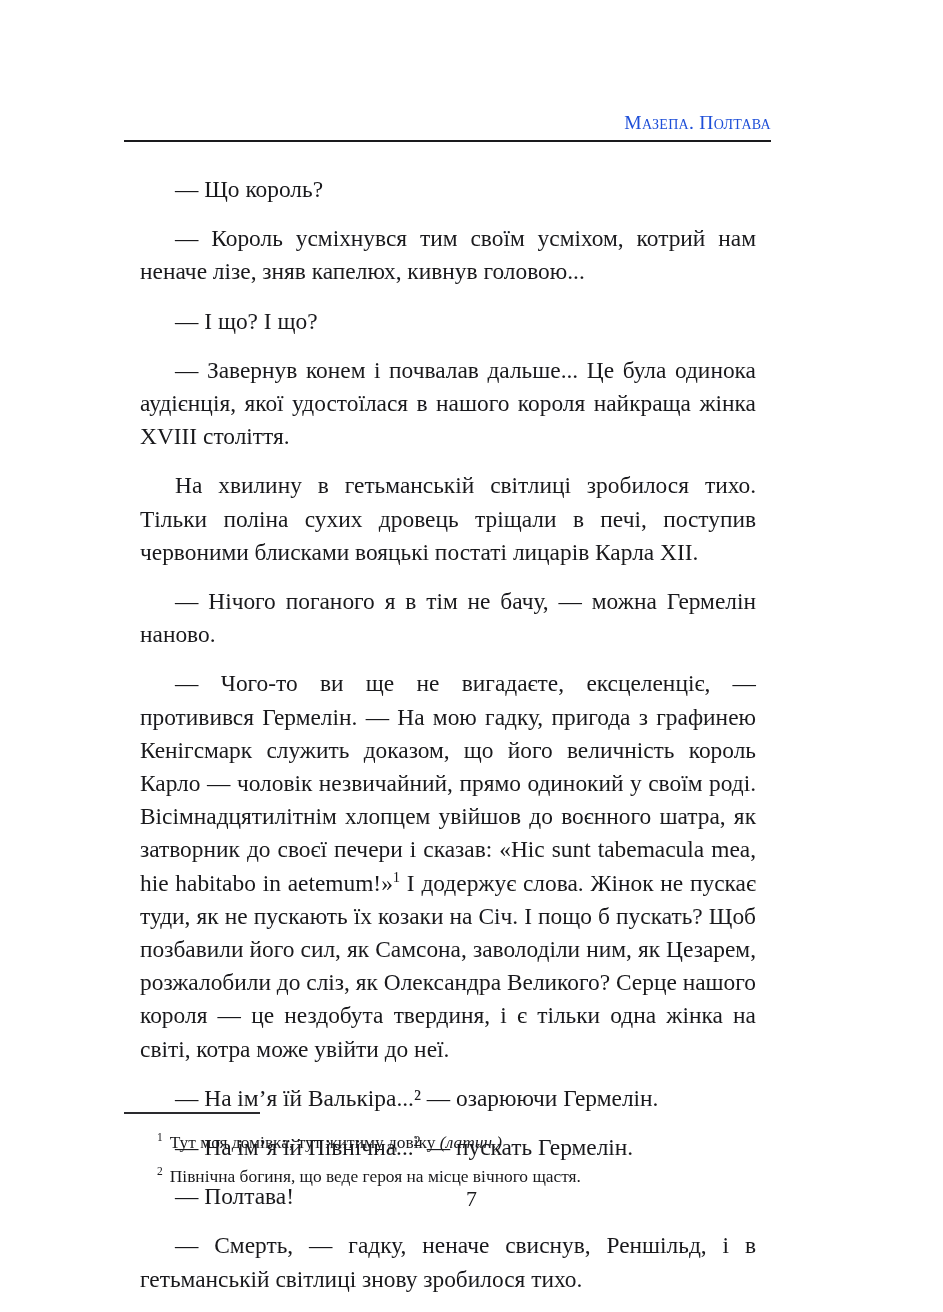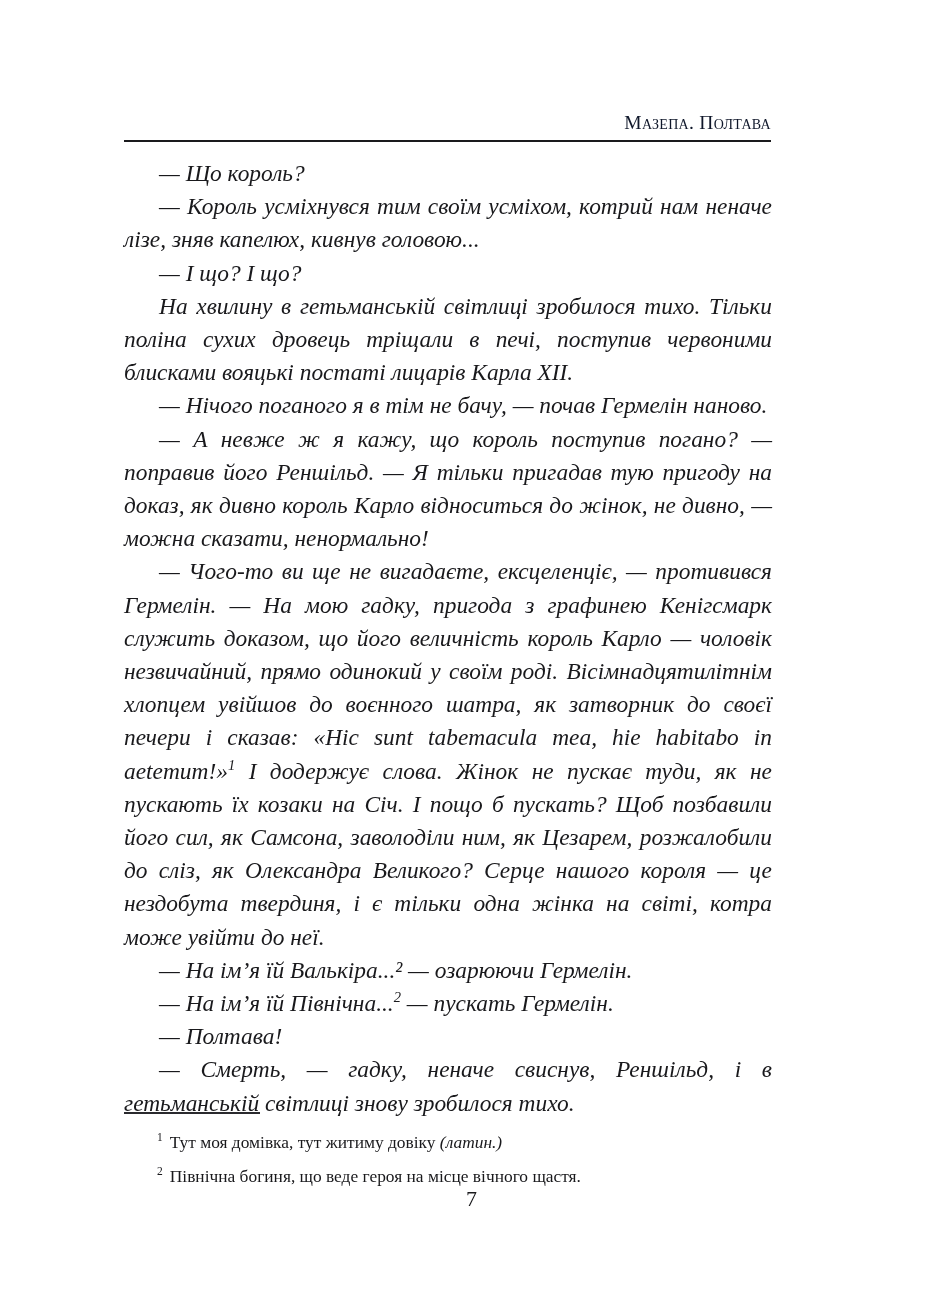--- a/index.html
+++ b/index.html
@@ -28,21 +28,21 @@
   
   .runhead {
     position: absolute;
     left: 124px;
     top: 112px;
     width: 647px;
     text-align: right;
     font-size: 19.5px;
     letter-spacing: 0.3px;
     font-variant: small-caps;
-    color: #0f172a;
+    color: #1d4ed8;
     line-height: 1.15;
     white-space: nowrap;
   }
   .runhead-rule {
     position: absolute;
     left: 124px;
     top: 140px;
     width: 647px;
     height: 2px;
     background: #1a1a1d;
@@ -56,23 +56,22 @@
     width: 648px;
     font-size: 23.4px;
     line-height: 33.2px;
     text-align: justify;
     text-justify: inter-word;
     -webkit-hyphens: none;
     hyphens: none;
     color: #19191c;
   }
   .textblock p {
-    margin: 0;
+    margin: 16px;
     text-indent: 35px;
-    font-style: italic;
   }
   .textblock p.last-line-left {
     text-align-last: left;
   }
   sup.fn {
     font-size: 0.62em;
     vertical-align: super;
     line-height: 0;
   }
 
@@ -126,23 +125,23 @@
 
 <div class="page">
 
   <div class="runhead">Мазепа. Полтава</div>
   <div class="runhead-rule"></div>
 
   <div class="textblock">
     <p class="last-line-left">— Що король?</p>
     <p class="last-line-left">— Король усміхнувся тим своїм усміхом, котрий нам неначе лізе, зняв капелюх, кивнув головою...</p>
     <p class="last-line-left">— І що? І що?</p>
+    <p class="last-line-left">— Завернув конем і почвалав дальше... Це була одинока аудієнція, якої удостоїлася в нашого короля найкраща жінка XVIII століття.</p>
     <p class="last-line-left">На хвилину в гетьманській світлиці зробилося тихо. Тільки поліна сухих дровець тріщали в печі, поступив червоними блисками вояцькі постаті лицарів Карла XII.</p>
-    <p class="last-line-left">— Нічого поганого я в тім не бачу, — почав Гермелін наново.</p>
-    <p class="last-line-left">— А невже ж я кажу, що король поступив погано? — поправив його Реншільд. — Я тільки пригадав тую пригоду на доказ, як дивно король Карло відноситься до жінок, не дивно, — можна сказати, ненормально!</p>
+    <p class="last-line-left">— Нічого поганого я в тім не бачу, — можна Гермелін наново.</p>
     <p class="last-line-left"><span>— Чого-то ви ще не вигадаєте, ексцеленціє, — противився Гермелін. — На мою гадку, пригода з графинею Кенігсмарк служить доказом, що його величність король Карло — чоловік незвичайний, прямо одинокий у своїм роді. Вісімнадцятилітнім хлопцем увійшов до воєнного шатра, як затворник до своєї печери і сказав: «Hic sunt tabemacula mea, hie habitabo in aetemum!»</span><sup class="fn">1</sup><span> І додержує слова. Жінок не пускає туди, як не пускають їх козаки на Січ. І пощо б пускать? Щоб позбавили його сил, як Самсона, заволоділи ним, як Цезарем, розжалобили до сліз, як Олександра Великого? Серце нашого короля — це нездобута твердиня, і є тільки одна жінка на світі, котра може увійти до неї.</span></p>
     <p class="last-line-left">— На ім’я їй Валькіра...² — озарюючи Гермелін.</p>
     <p class="last-line-left"><span>— На ім’я їй Північна...</span><sup class="fn">2</sup><span> — пускать Гермелін.</span></p>
     <p class="last-line-left">— Полтава!</p>
     <p class="last-line-left">— Смерть, — гадку, неначе свиснув, Реншільд, і в гетьманській світлиці знову зробилося тихо.</p>
     <p class="last-line-left"></p>
   </div>
 
   <div class="fn-rule"></div>
 

